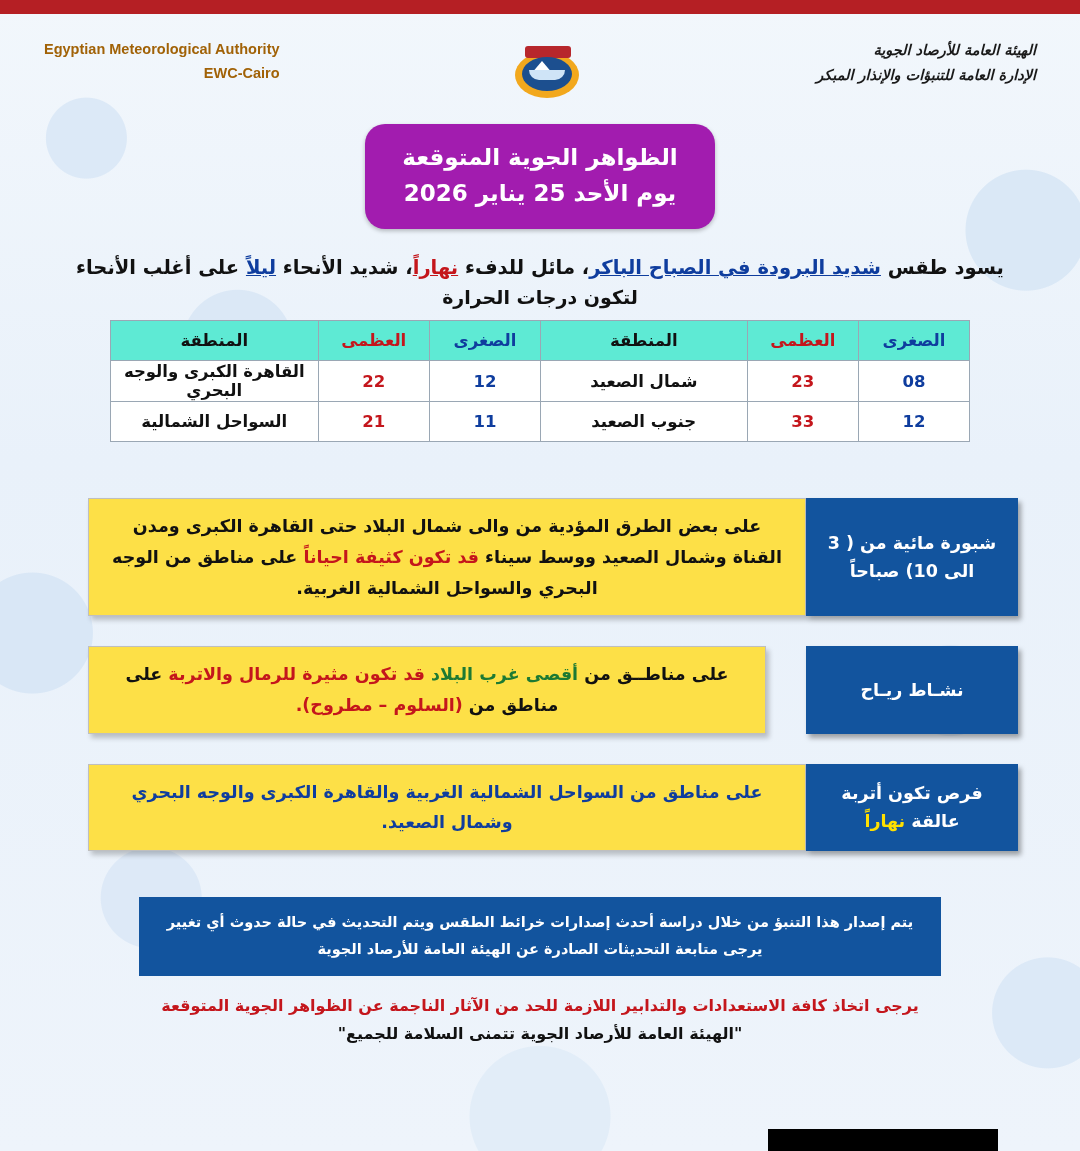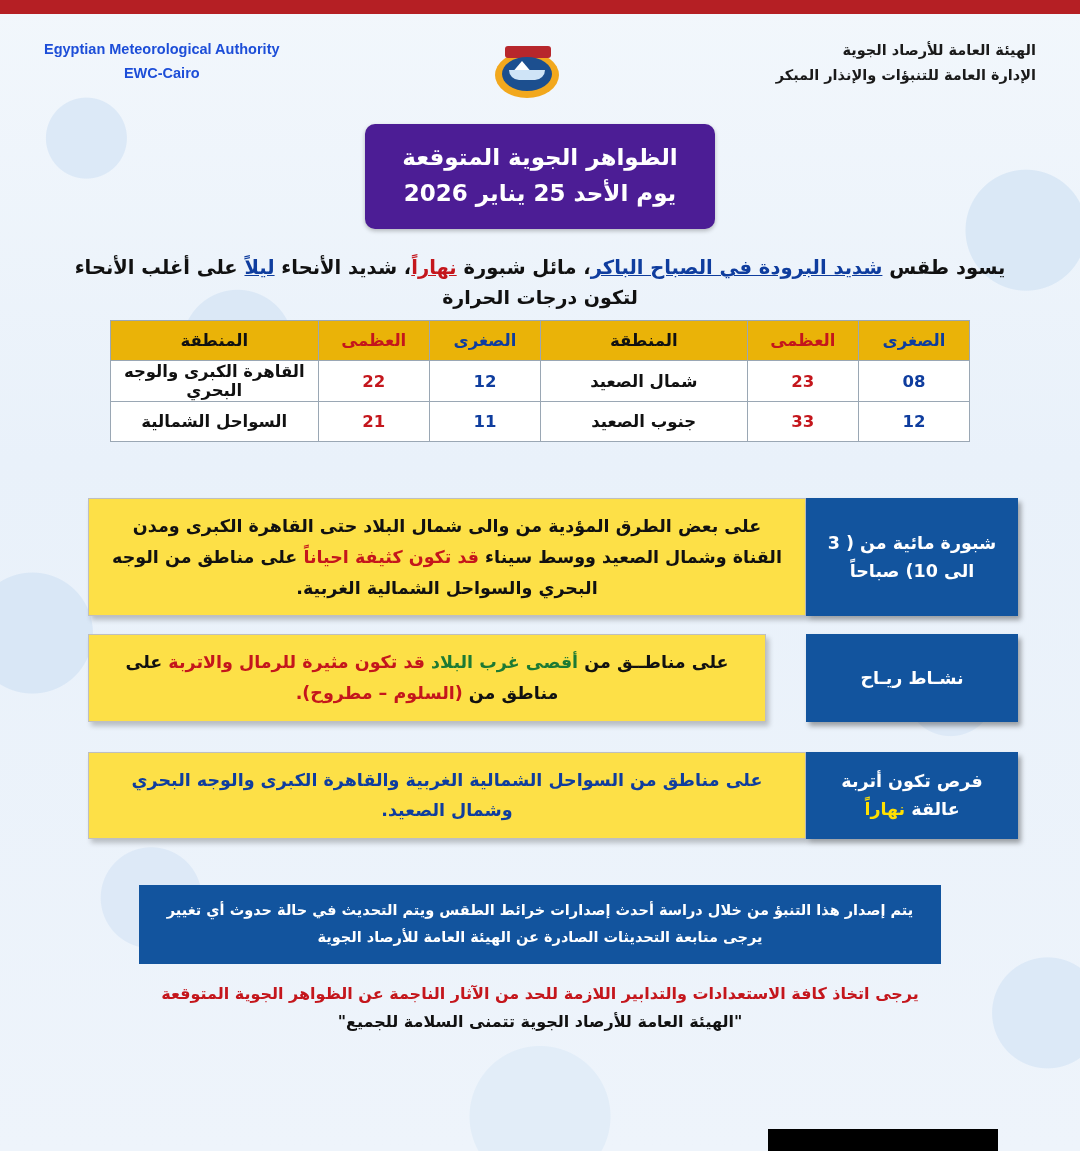--- a/index.html
+++ b/index.html
@@ -30,24 +30,24 @@
     background:#b51f24;z-index:3;
   }
   .page{position:relative;z-index:2;padding:0 0;}
 
   
   .header{
     display:flex;align-items:flex-start;justify-content:space-between;
     padding:38px 44px 0 44px;
   }
   .hdr-ar{
-    text-align:right;font-size:14.5px;font-weight:bold;color:#1a1a1a;line-height:1.7;
+    text-align:right;font-size:14.5px;font-weight:bold;color:#1a1a1a;line-height:1.7;font-style:italic;
   }
   .hdr-en{
-    text-align:center;direction:ltr;font-size:14.5px;font-weight:bold;color:#1d4ed8;line-height:1.65;
+    text-align:right;direction:ltr;font-size:14.5px;font-weight:bold;color:#a16207;line-height:1.65;
     font-family:"Liberation Sans",sans-serif;
   }
   .logo{
     width:78px;height:62px;position:relative;margin-top:6px;
   }
   .logo .ring{
     position:absolute;left:6px;top:8px;width:64px;height:46px;border-radius:50%;
     background:#f2a81d;
   }
   .logo .inner{
@@ -62,21 +62,21 @@
     position:absolute;left:22px;top:17px;width:0;height:0;
     border-left:11px solid transparent;border-right:11px solid transparent;border-bottom:13px solid #ffffff;
   }
   .logo .red-top{
     position:absolute;left:16px;top:2px;width:46px;height:12px;background:#b7272c;border-radius:3px;
   }
 
   
   .title-banner{
     margin:18px auto 0 auto;
-    width:330px;background:#4c1d95;color:#fff;border-radius:10px;
+    width:330px;background:#a21caf;color:#fff;border-radius:20px;
     text-align:center;padding:16px 10px 18px 10px;
     font-size:23px;font-weight:bold;line-height:1.55;
     box-shadow:0 2px 4px rgba(0,0,0,.25);
   }
 
   
   .summary{
     text-align:center;margin:22px 30px 2px 30px;
     font-size:19.5px;font-weight:bold;color:#111;line-height:1.7;
   }
@@ -89,21 +89,21 @@
 
   
   table.temps{
     margin:12px auto 0 auto;border-collapse:collapse;width:860px;
     background:#ffffff;
   }
   table.temps td,table.temps th{
     border:1px solid #9aa7b4;height:37px;text-align:center;
     font-size:16.5px;font-weight:bold;
   }
-  table.temps thead th{background:#eab308;}
+  table.temps thead th{background:#5eead4;}
   .th-region{color:#111;width:240px;}
   .th-max{color:#c4161c;width:120px;}
   .th-min{color:#0f3d9e;width:120px;}
   .cell-region{color:#111;}
   .cell-max{color:#c4161c;}
   .cell-min{color:#0f3d9e;}
 
   
   .phen-row{
     display:flex;align-items:stretch;justify-content:flex-start;
@@ -170,21 +170,21 @@
       <div>EWC-Cairo</div>
     </div>
   </div>
 
   <div class="title-banner">
     <div>الظواهر الجوية المتوقعة</div>
     <div>يوم الأحد 25 يناير 2026</div>
   </div>
 
   <div class="summary">
-    <span class="plain">يسود طقس </span><span class="blue">شديد البرودة في الصباح الباكر</span><span class="plain">، مائل شبورة </span><span class="red">نهاراً</span><span class="plain">، شديد الأنحاء </span><span class="blue">ليلاً</span><span class="plain"> على أغلب الأنحاء</span>
+    <span class="plain">يسود طقس </span><span class="blue">شديد البرودة في الصباح الباكر</span><span class="plain">، مائل للدفء </span><span class="red">نهاراً</span><span class="plain">، شديد الأنحاء </span><span class="blue">ليلاً</span><span class="plain"> على أغلب الأنحاء</span>
   </div>
   <div class="sub-summary">لتكون درجات الحرارة</div>
 
   <table class="temps">
     <thead>
       <tr>
         <th class="th-min">الصغرى</th>
         <th class="th-max">العظمى</th>
         <th class="th-region">المنطقة</th>
         <th class="th-min">الصغرى</th>
@@ -214,21 +214,21 @@
 
   <div class="phen-row" style="margin-top:56px;justify-content:center;">
     <div class="phen-label">شبورة مائية من ( 3 الى 10) صباحاً</div>
     <div class="phen-body">
       <div>
         <span>على بعض الطرق المؤدية من والى شمال البلاد حتى القاهرة الكبرى ومدن القناة وشمال الصعيد ووسط سيناء </span><span class="red">قد تكون كثيفة احياناً</span><span> على مناطق من الوجه البحري والسواحل الشمالية الغربية.</span>
       </div>
     </div>
   </div>
 
-  <div class="phen-row" style="margin-top:18px;gap:40px;">
+  <div class="phen-row" style="margin-top:30px;gap:40px;">
     <div class="phen-label">نشـاط ريـاح</div>
     <div class="phen-body">
       <div>
         <span>على مناطــق من </span><span class="green">أقصى غرب البلاد</span><span class="red"> قد تكون مثيرة للرمال والاتربة</span><span> على مناطق من </span><span class="red">(السلوم – مطروح).</span>
       </div>
     </div>
   </div>
 
   <div class="phen-row" style="margin-top:30px;">
     <div class="phen-label">

